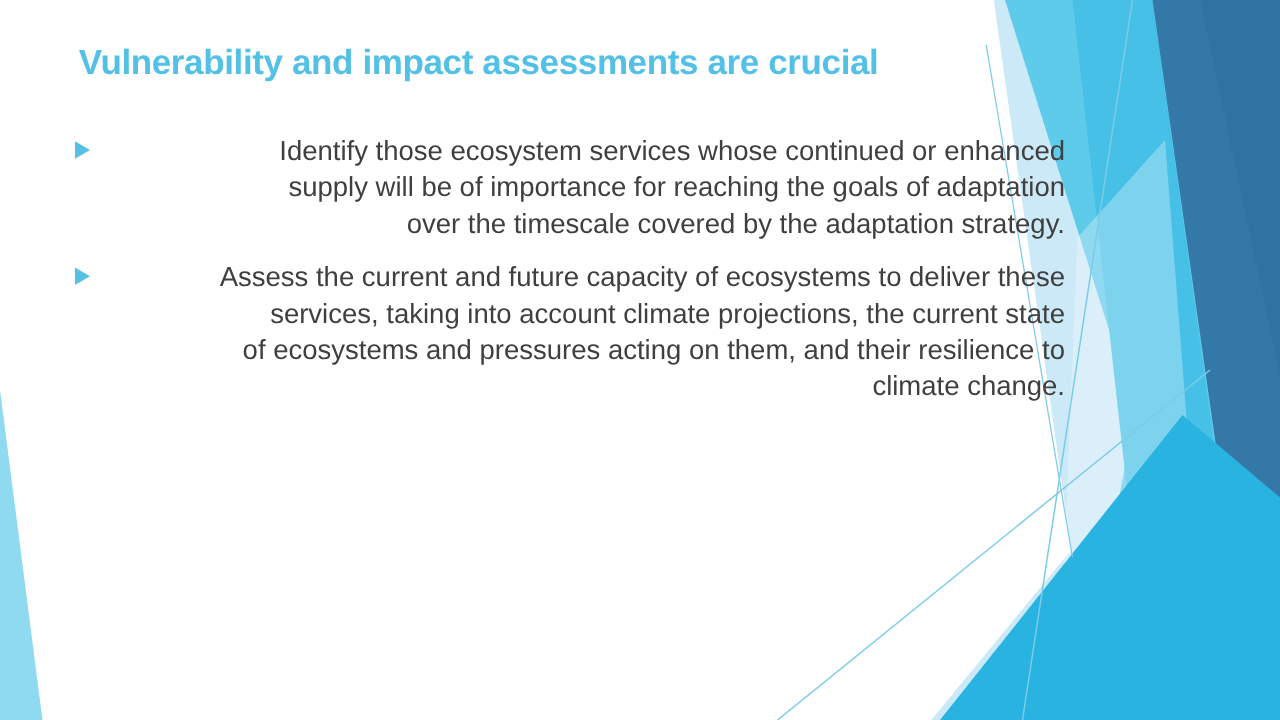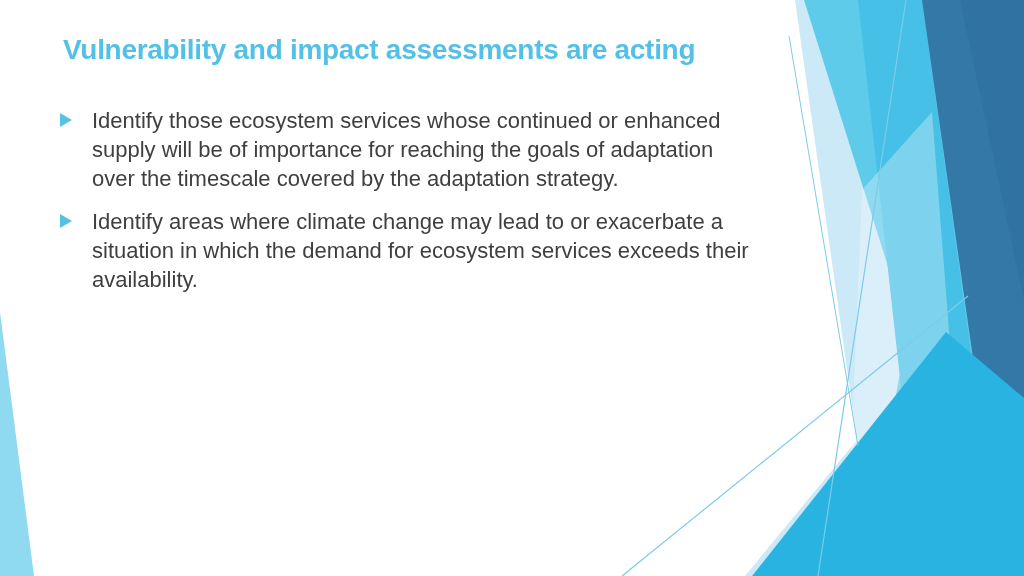--- a/index.html
+++ b/index.html
@@ -24,20 +24,21 @@
     letter-spacing:-0.3px;
     color:#53C1E6;
   }
   .bullets{
     margin:40px 0 0 60px;
   }
   .bullet-item{
     display:flex;
     align-items:flex-start;
     margin-bottom:14px;
+    text-align:right;
   }
   .tri{
     width:0;height:0;
     border-top:7px solid transparent;
     border-bottom:7px solid transparent;
     border-left:12px solid #56C2E2;
     margin:7px 0 0 0;
     flex:0 0 auto;
   }
   .btext{
@@ -65,35 +66,36 @@
     <polygon points="752,576 946,332 1024,398 1024,576" fill="#29B3E1"></polygon>
 
     <line x1="906" y1="0" x2="818" y2="576" stroke-width="1.2" stroke="#7CCBE9"></line>
     <line x1="968" y1="296" x2="622" y2="576" stroke-width="1.2" stroke="#7CCBE9"></line>
     <line x1="789" y1="36" x2="858" y2="446" stroke-width="1" stroke="#7CCBE9"></line>
 
     <polygon points="0,312 0,576 34,576" fill="#8FD9F1"></polygon>
   </svg>
 
   <div class="content">
-    <h1 class="title">Vulnerability and impact assessments are acting</h1>
+    <h1 class="title">Vulnerability and impact assessments are crucial</h1>
 
     <div class="bullets">
 
       <div class="bullet-item">
         <span class="tri"></span>
         <p class="btext">Identify those ecosystem services whose continued or enhanced
 supply will be of importance for reaching the goals of adaptation
 over the timescale covered by the adaptation strategy.</p>
       </div>
 
-
       <div class="bullet-item">
         <span class="tri"></span>
-        <p class="btext">Identify areas where climate change may lead to or exacerbate a
-situation in which the demand for ecosystem services exceeds their
-availability.</p>
+        <p class="btext">Assess the current and future capacity of ecosystems to deliver these
+services, taking into account climate projections, the current state
+of ecosystems and pressures acting on them, and their resilience to
+climate change.</p>
       </div>
+
 
 
     </div>
   </div>
 </div>
 
 </body></html>

